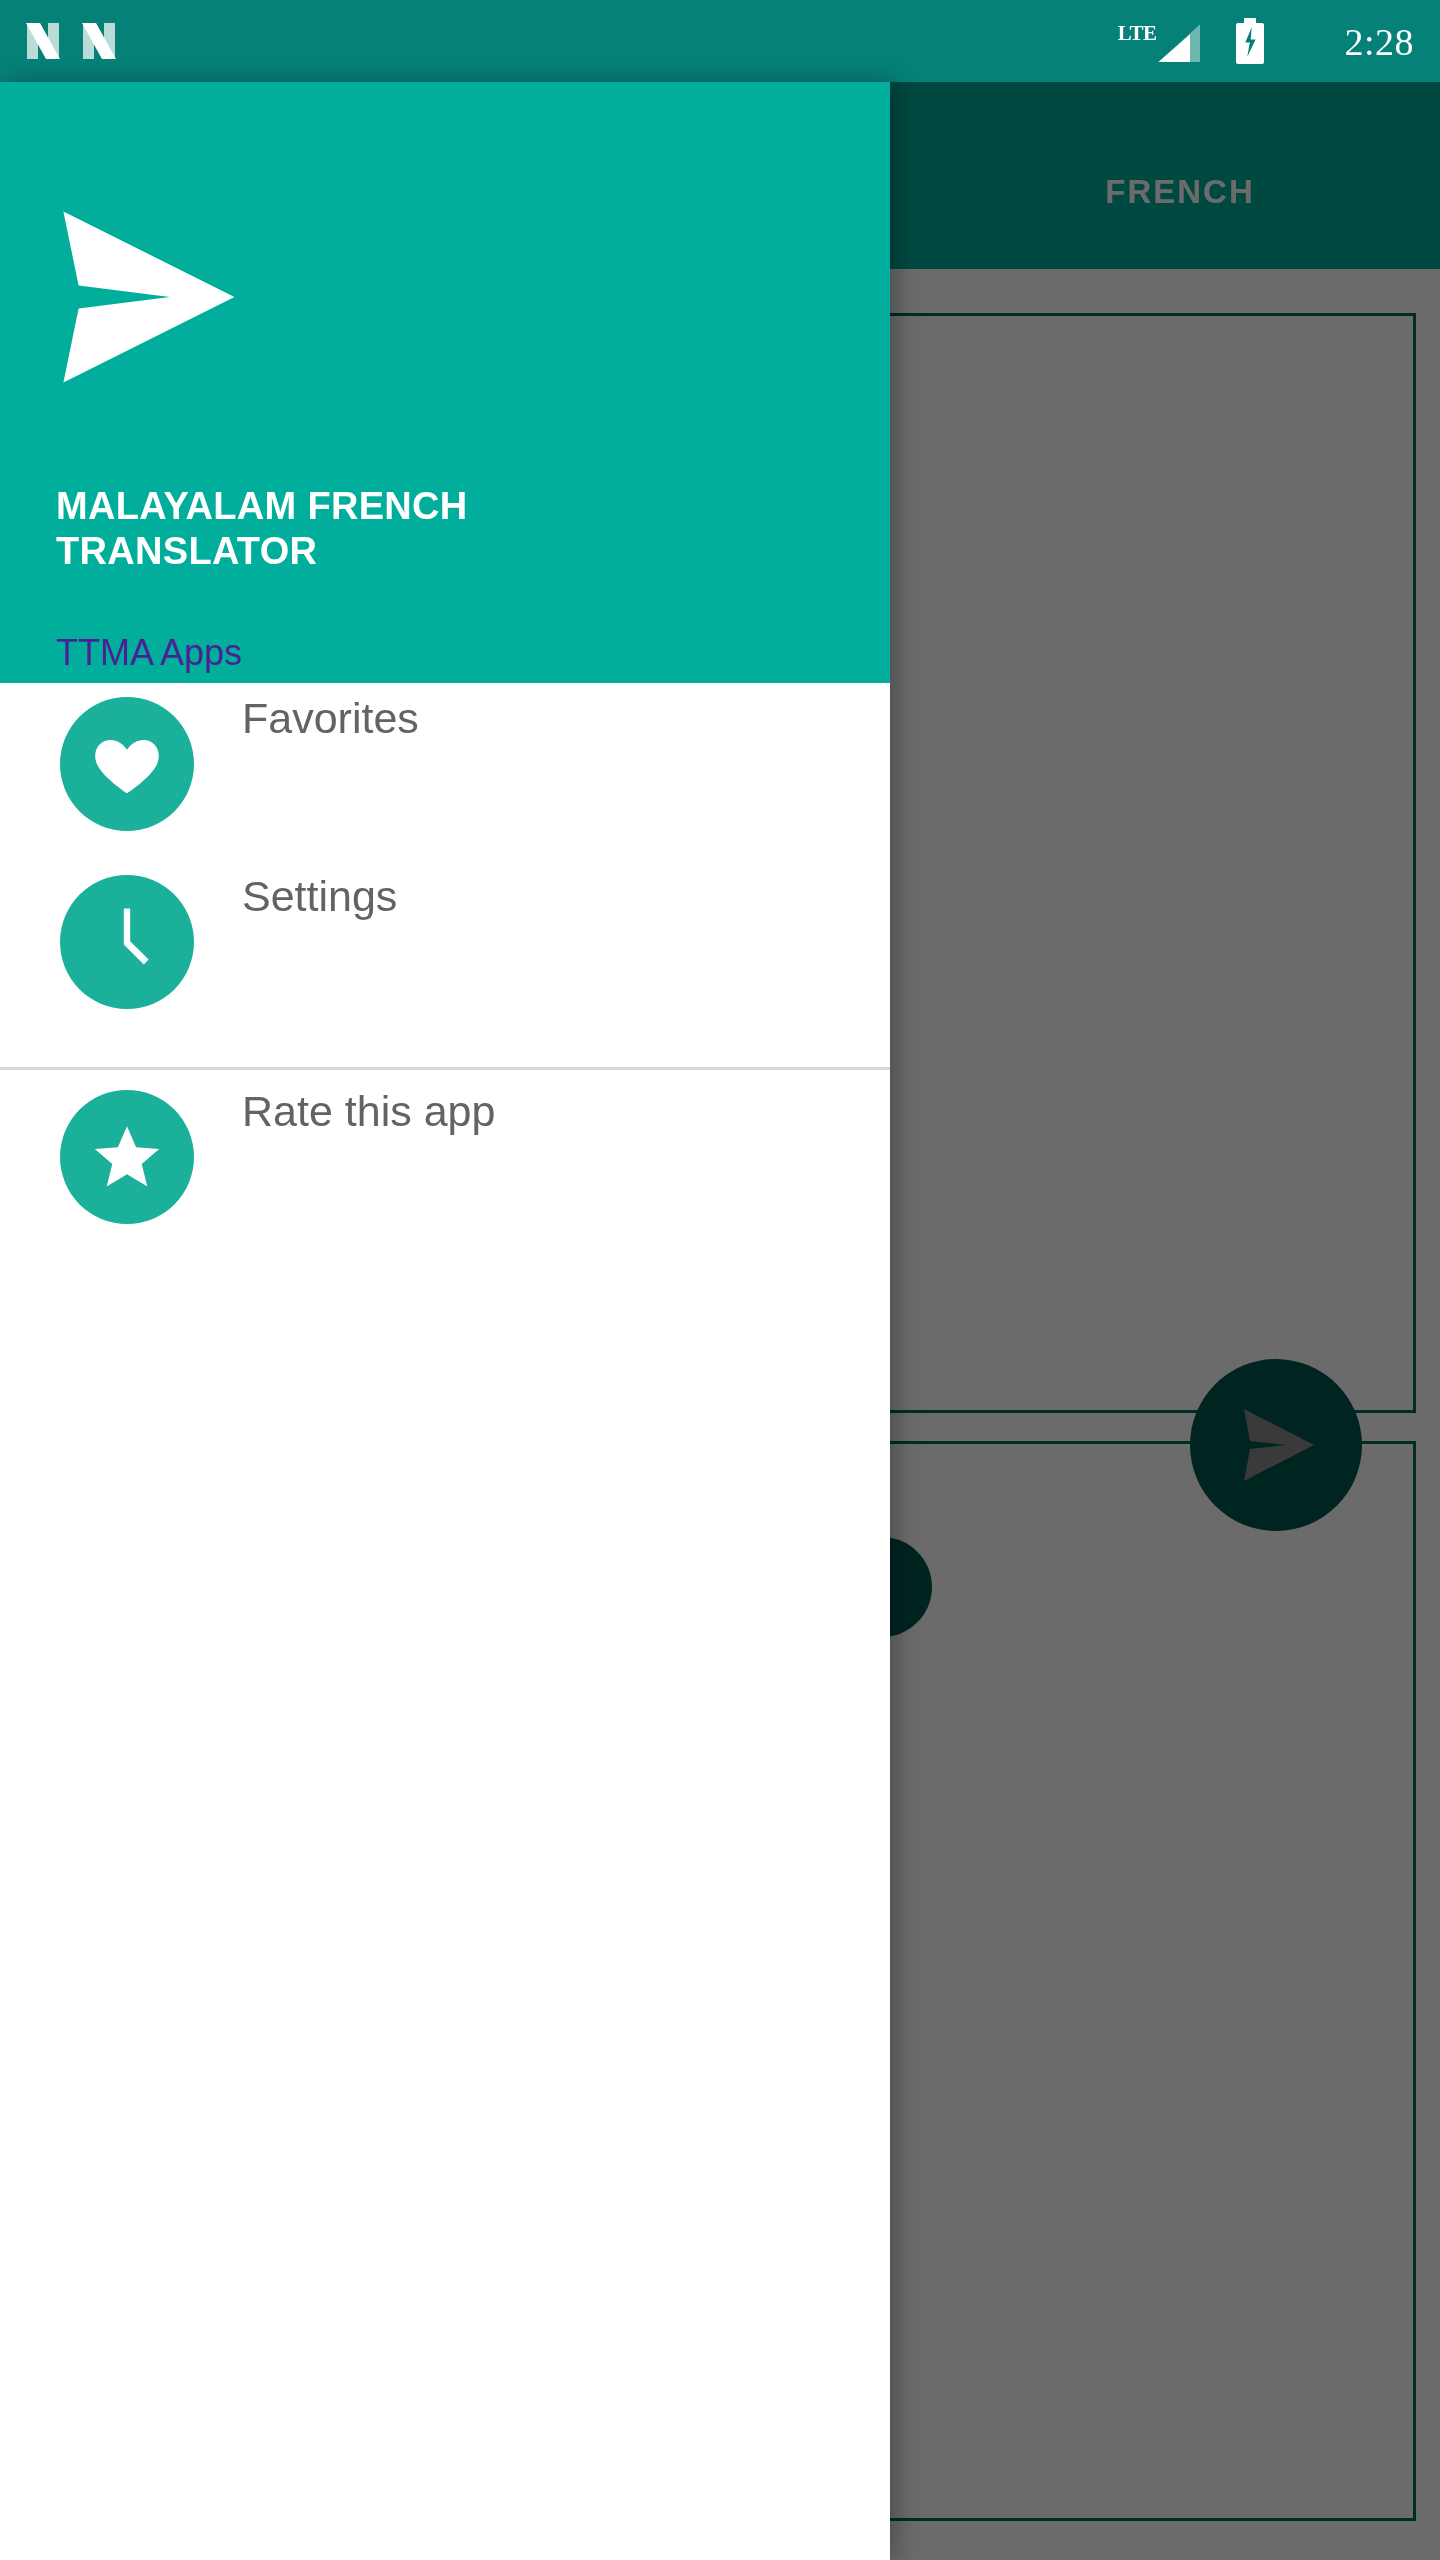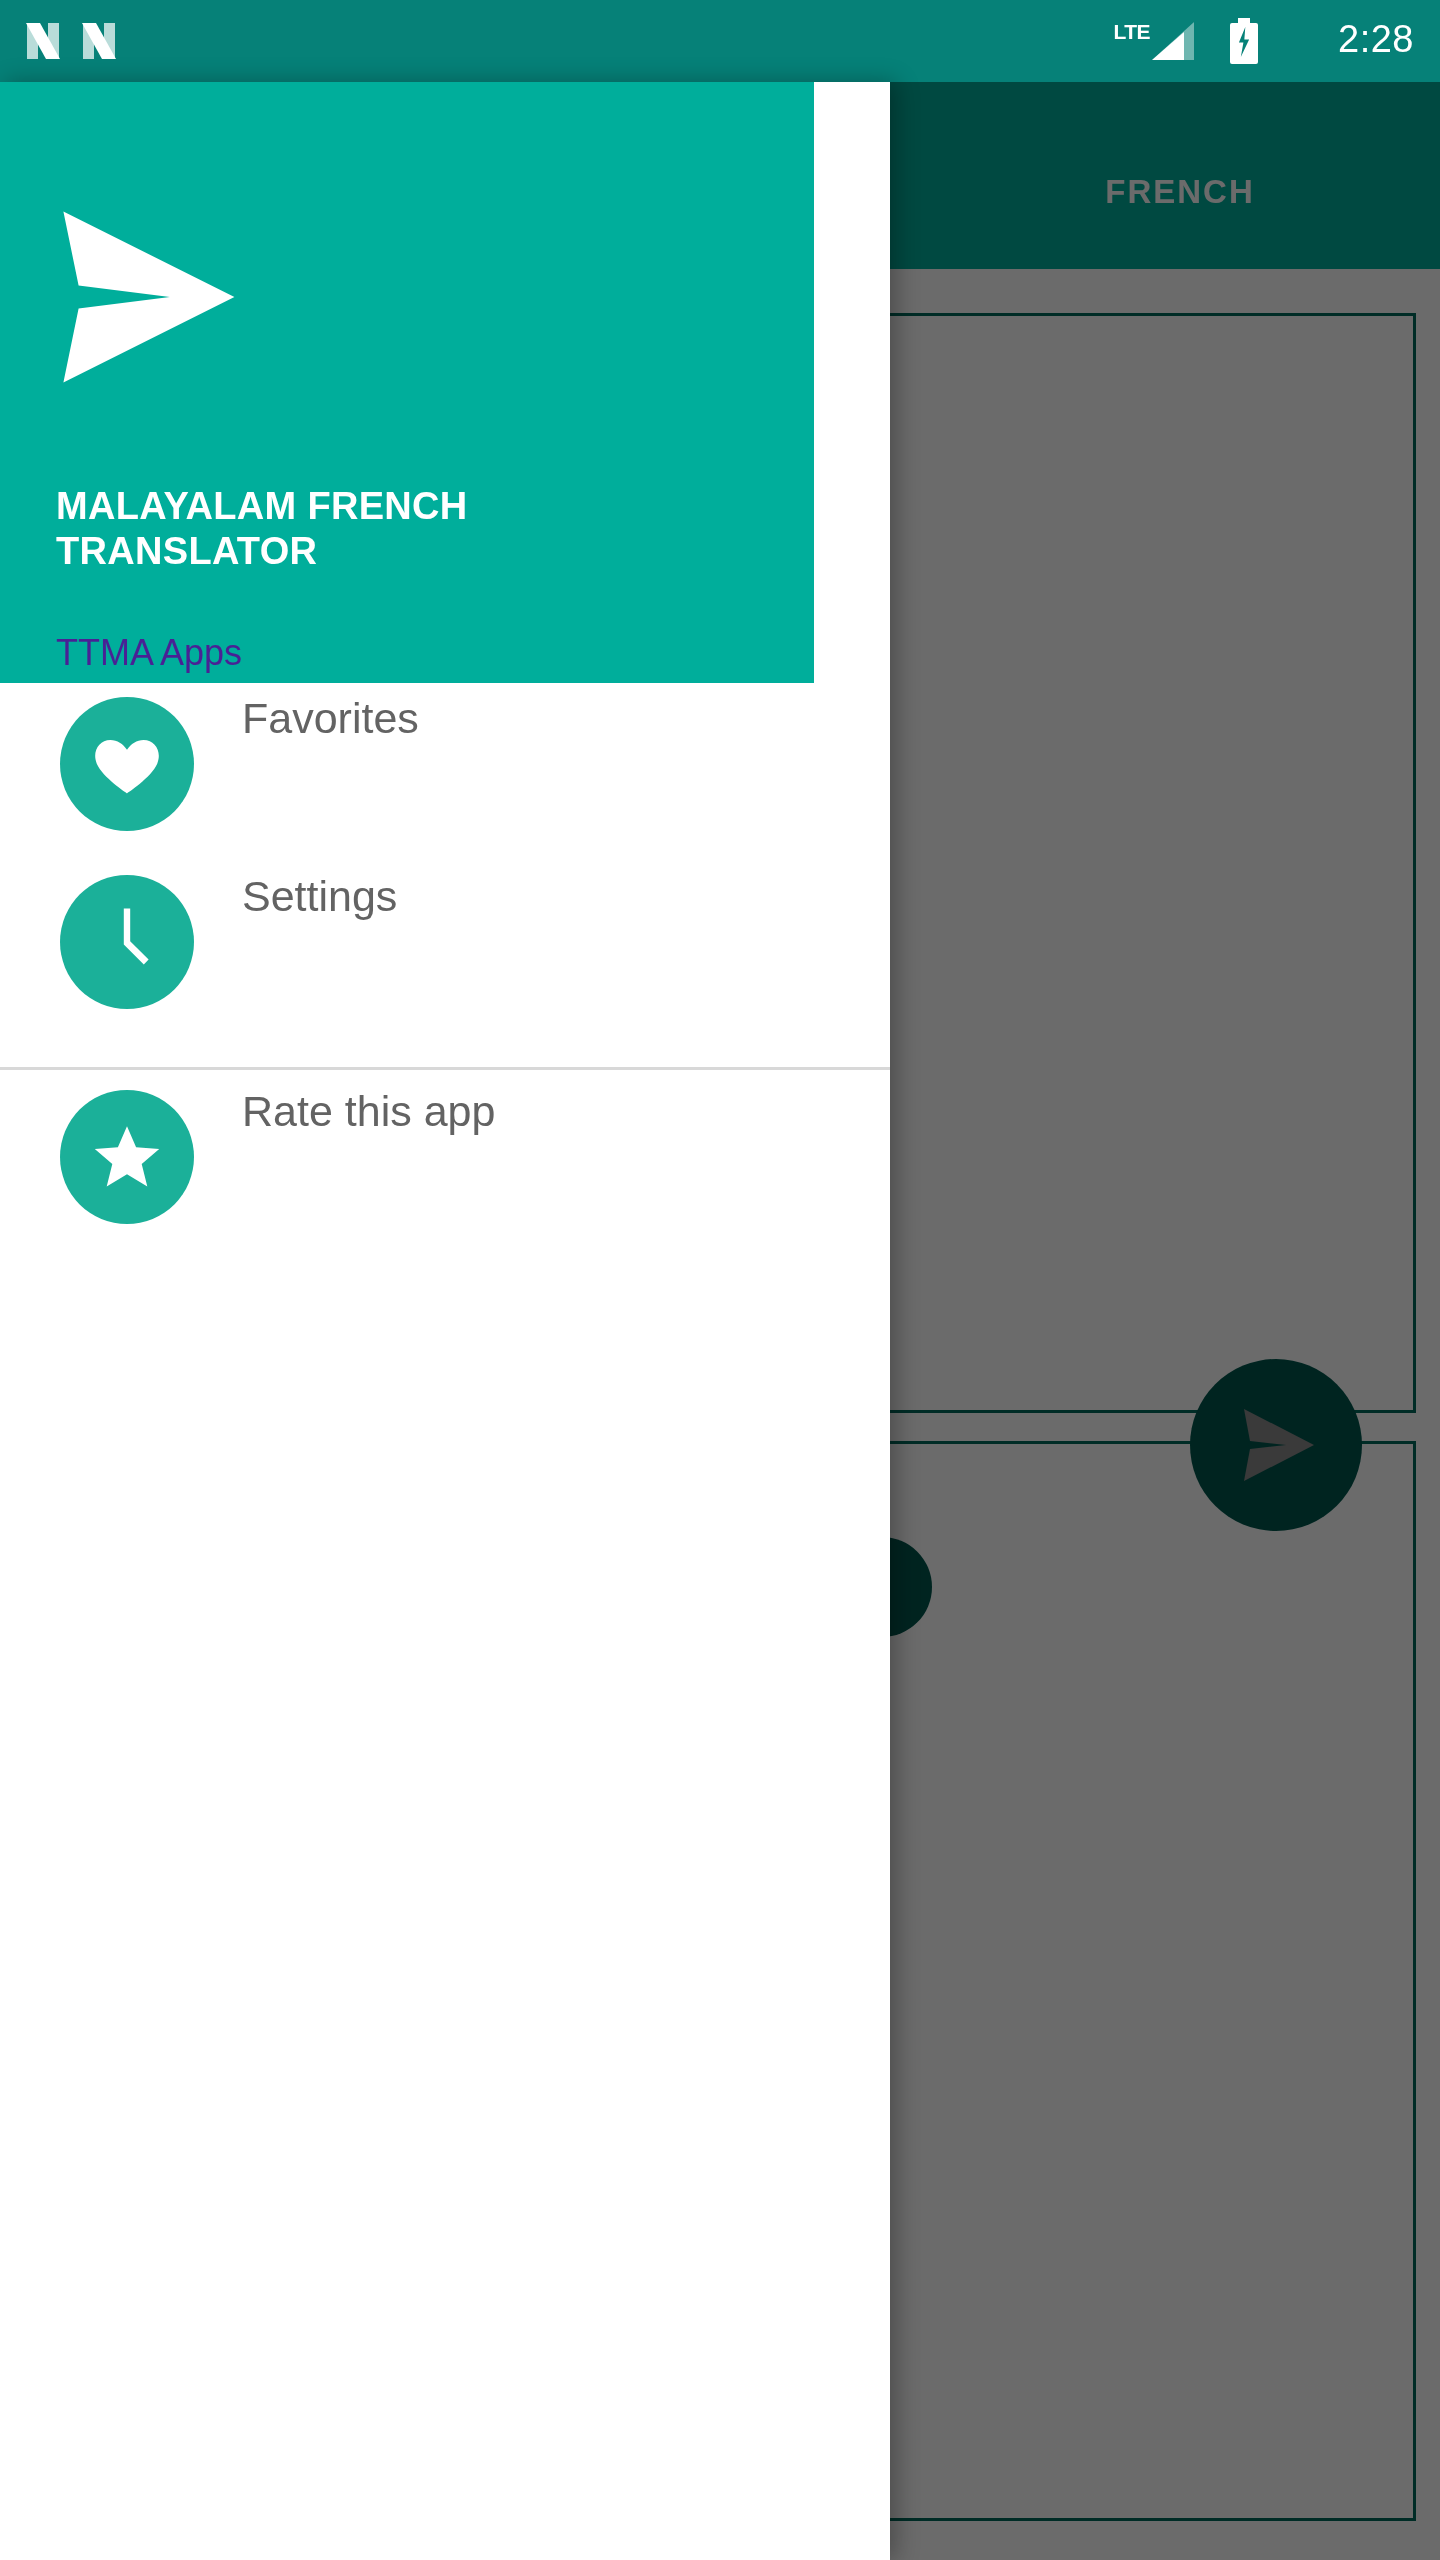--- a/index.html
+++ b/index.html
@@ -17,21 +17,21 @@
     background:#ffffff;
   }
   #status-bar{
     position:absolute; left:0; top:0; width:1440px; height:82px;
     background:#068178;
     display:flex; align-items:center;
     padding:0 26px;
     color:#ffffff;
   }
   .sb-left{ display:flex; align-items:center; gap:22px; }
-  .sb-right{ margin-left:auto; display:flex; align-items:flex-start; gap:36px; }
+  .sb-right{ margin-left:auto; display:flex; align-items:flex-end; gap:36px;font-family:Liberation Serif, serif; }
   .nicon{ width:34px; height:40px; position:relative; }
   .nicon .bar1{
     position:absolute; left:1px; top:2px; width:11px; height:36px;
     background:#ffffff; opacity:.72;
   }
   .nicon .diag{
     position:absolute; left:0px; top:2px; width:34px; height:36px;
     background:#ffffff;
     clip-path: polygon(0 0, 14px 0, 34px 36px, 20px 36px);
   }
@@ -124,21 +124,21 @@
   }
 
   
   #nav-drawer{
     position:absolute; left:0; top:82px; width:890px; height:2478px;
     background:#ffffff;
     box-shadow: 6px 0 22px rgba(0,0,0,.30);
     overflow:hidden;
   }
   #drawer-header{
-    width:814px; height:601px;
+    width:890px; height:601px;
     background:#00AE9B;
     position:relative;
   }
   #drawer-logo{
     position:absolute; left:52px; top:120px; width:190px; height:190px;
   }
   #drawer-title{
     position:absolute; left:56px; top:402px; width:560px;
     color:#ffffff; font-size:38px; font-weight:bold; line-height:1.18;
     letter-spacing:.3px;

